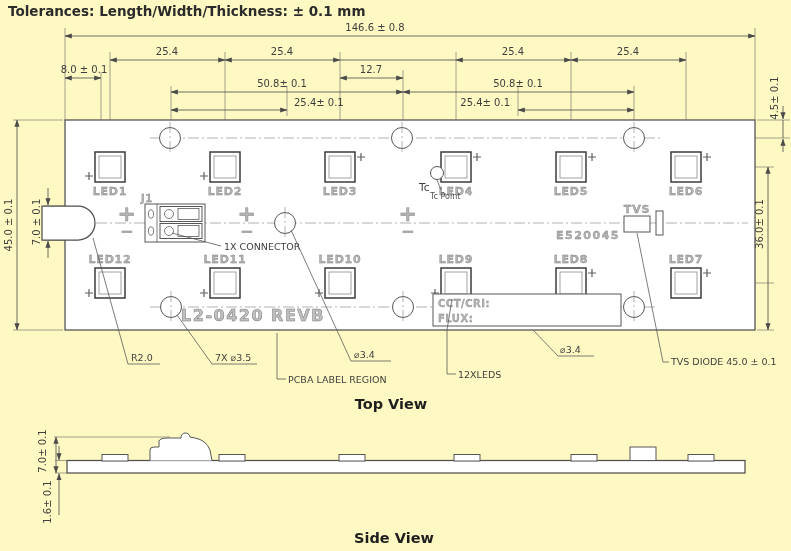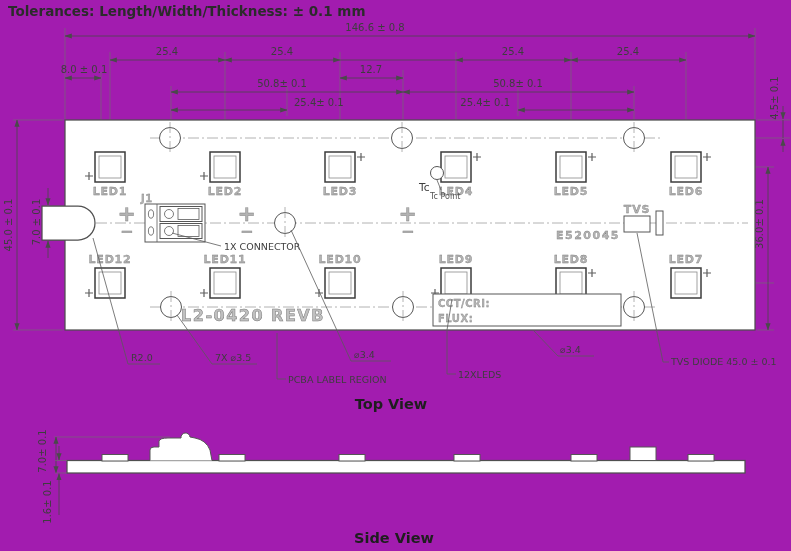--- a/index.html
+++ b/index.html
@@ -1,16 +1,16 @@
 <!DOCTYPE html>
 <html><head>
 <meta charset="utf-8">
 <style>
   html,body{margin:0;padding:0;background:#fff;}
-  .stage{position:relative;width:791px;height:551px;background:#a21caf;overflow:hidden;}
+  .stage{position:relative;width:791px;height:551px;background:#fef9c3;overflow:hidden;}
   svg text{font-family:"DejaVu Sans","Liberation Sans",sans-serif;}
   .thin{stroke:#5a5a5a;stroke-width:.8;fill:none}
   .xline{stroke:#707070;stroke-width:.65;fill:none}
   .dim{stroke:#4a4a4a;stroke-width:.8;fill:none}
   .cl{stroke:#8a8a8a;stroke-width:.65;fill:none;stroke-dasharray:11 3 2 3}
   .outline{stroke:#4f4f4f;stroke-width:1.25;fill:#fff}
   .part{stroke:#565656;stroke-width:1;fill:#fff}
   .ledo{stroke:#3c3c3c;stroke-width:1.5;fill:#fff}
   .ledi{stroke:#8a8a8a;stroke-width:.8;fill:none}
   .plusm{stroke:#5f5f5f;stroke-width:1.2;fill:none}

